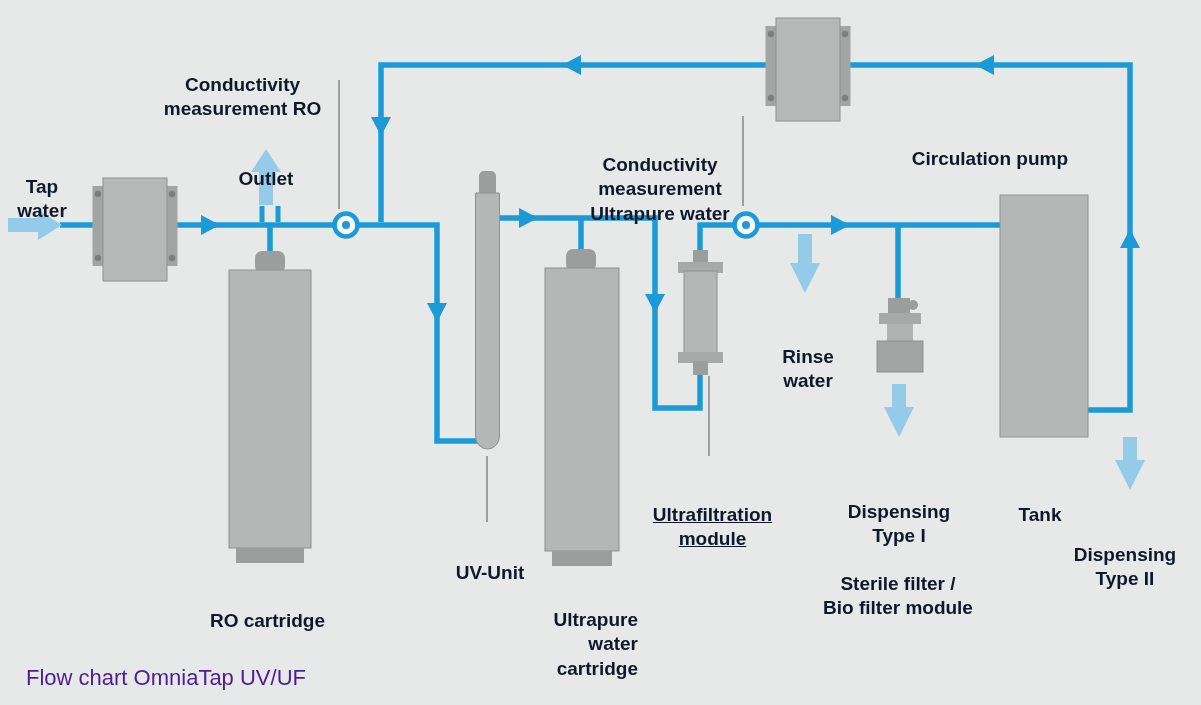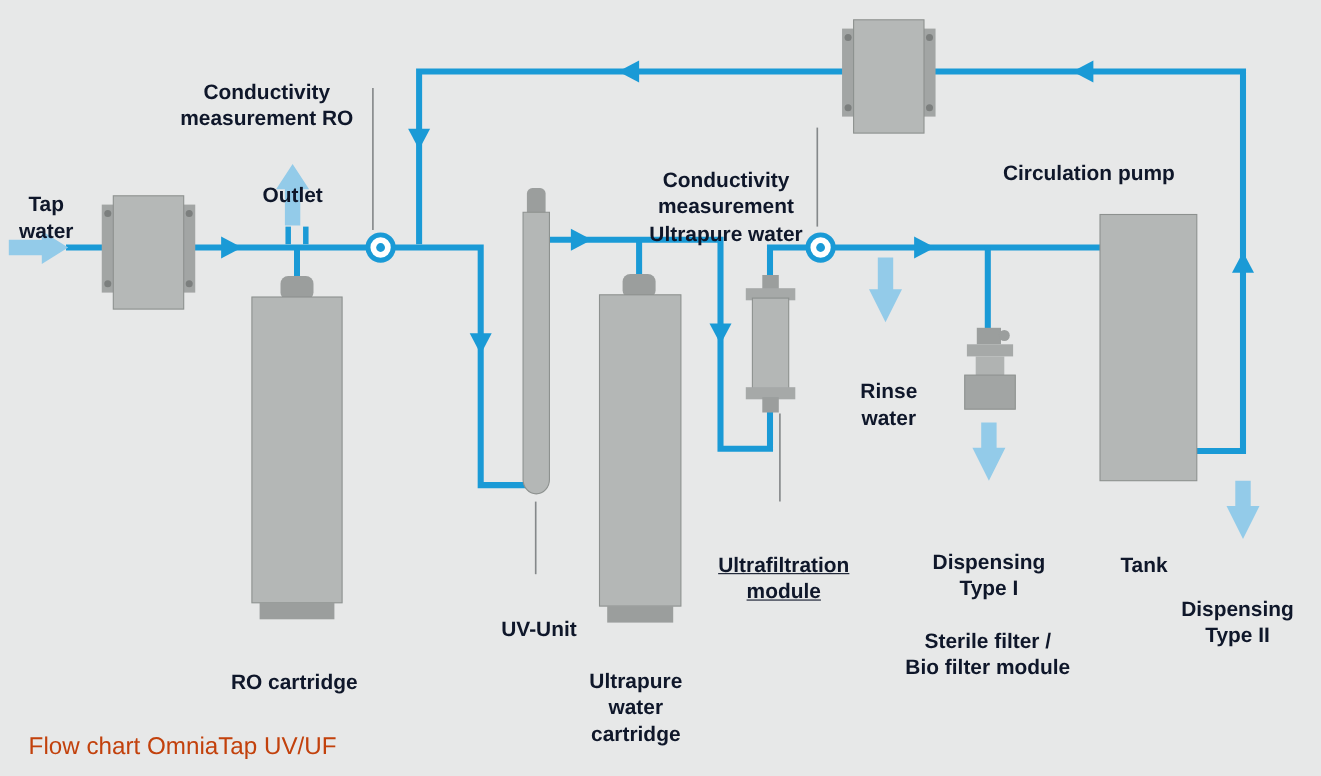--- a/index.html
+++ b/index.html
@@ -6,21 +6,21 @@
   html,body { background:#e7e8e8; }
   body { font-family:"Liberation Sans", sans-serif; }
   .canvas { position:relative; width:1201px; height:705px; background:#e7e8e8; overflow:hidden; }
   .canvas svg { position:absolute; left:0; top:0; }
   .lbl {
     position:absolute; color:#0f172a; font-weight:bold; font-size:19px;
     line-height:1.28; white-space:pre-line; text-align:center;margin-top:40px;
   }
   .lbl.left { text-align:right; }
   .chart-title {
-    position:absolute; color:#c2410c; font-size:22px; font-weight:400;
+    position:absolute; color:#4c1d95; font-size:22px; font-weight:400;
     white-space:pre-line;
   }
 </style>
 </head>
 <body>
 
 <div class="canvas">
 
   <svg width="1201" height="705" viewBox="0 0 1201 705">
 
@@ -129,21 +129,21 @@
     </g>
   </svg>
 
   <div class="lbl" style="left:0px; top:135px; width:84px;">Tap
 water</div>
   <div class="lbl" style="left:150px; top:33px; width:185px;">Conductivity
 measurement RO</div>
   <div class="lbl" style="left:226px; top:127px; width:80px;">Outlet</div>
   <div class="lbl" style="left:180px; top:569px; width:175px;text-align:center;">RO cartridge</div>
   <div class="lbl" style="left:440px; top:521px; width:100px;">UV-Unit</div>
-  <div class="lbl" style="left:518px; top:568px; width:120px;">Ultrapure
+  <div class="lbl" style="left:518px; top:568px; width:120px;text-align:right;">Ultrapure
 water
 cartridge</div>
   <div class="lbl" style="left:580px; top:113px; width:160px;">Conductivity
 measurement
 Ultrapure water</div>
   <div class="lbl" style="left:630px; top:463px; width:165px;text-decoration:underline;">Ultrafiltration
 module</div>
   <div class="lbl" style="left:770px; top:305px; width:76px;">Rinse
 water</div>
   <div class="lbl left" style="left:858px; top:107px; width:210px;">Circulation pump</div>

